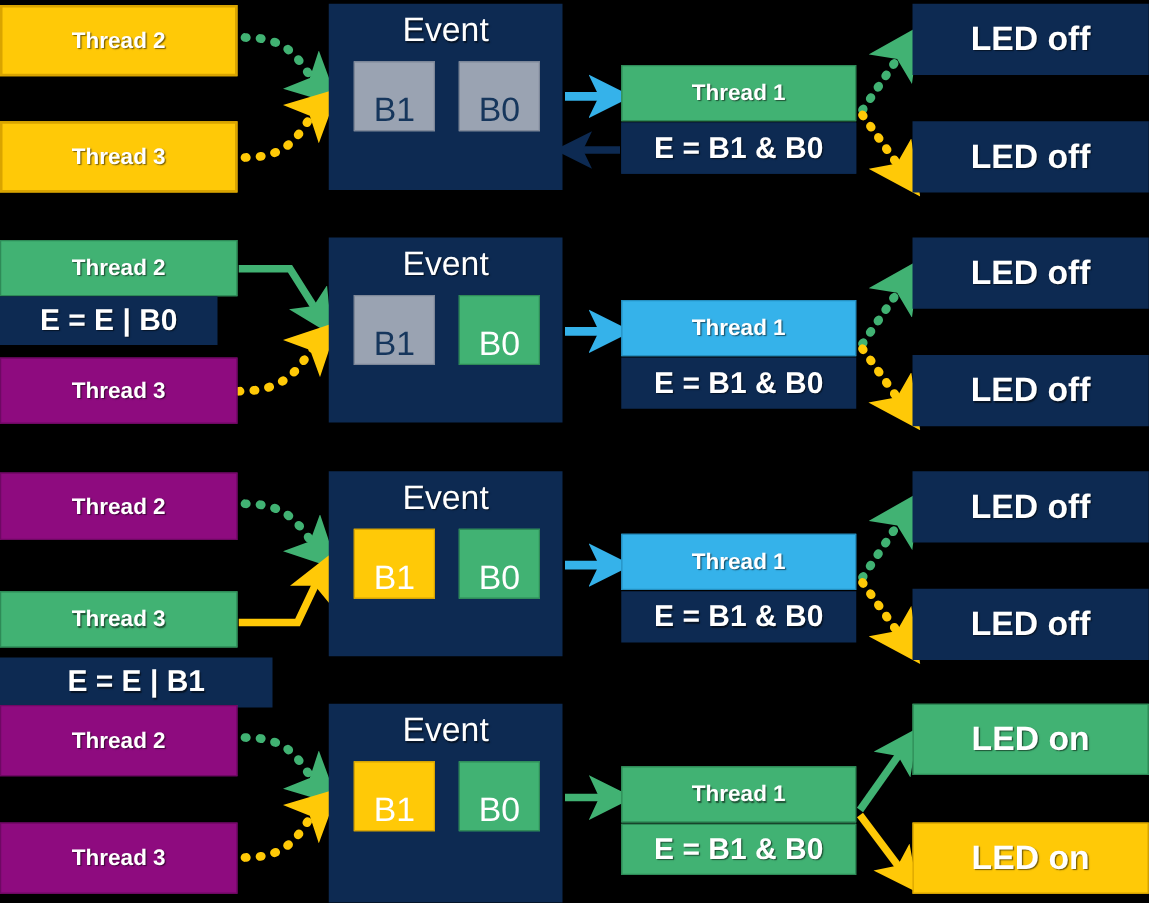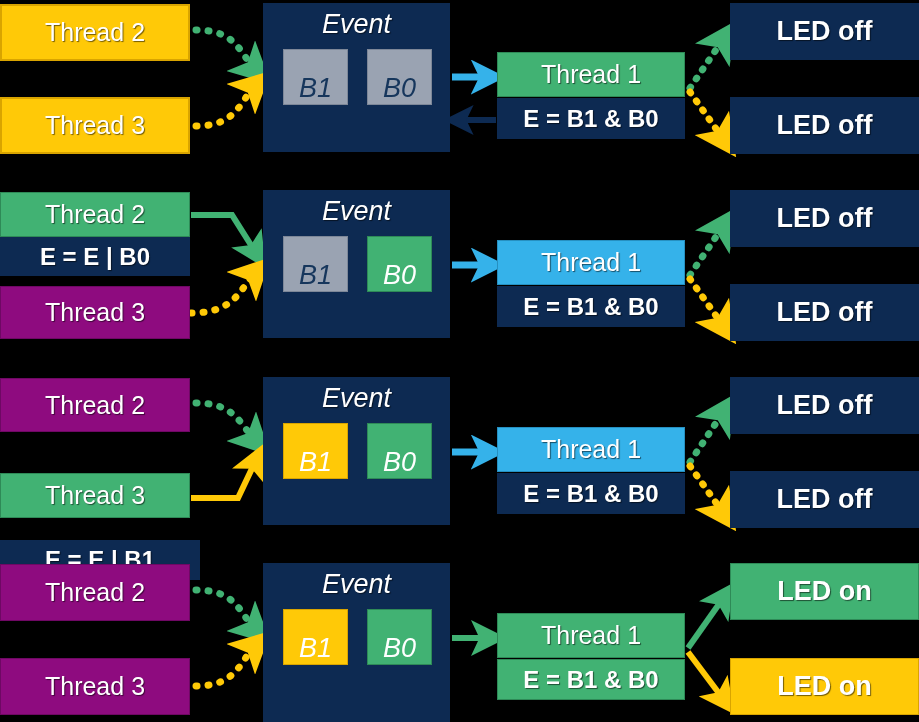--- a/index.html
+++ b/index.html
@@ -3,28 +3,28 @@
 <meta charset="utf-8">
 <style>
   html,body{margin:0;padding:0;background:#000;}
   body{width:919px;height:722px;overflow:hidden;
        font-family:"Liberation Sans","DejaVu Sans",sans-serif;}
   #stage{position:relative;width:919px;height:722px;background:#000000;}
 
   .box{position:absolute;box-sizing:border-box;display:flex;align-items:center;
        justify-content:center;color:#ffffff;white-space:nowrap;
        text-shadow:1px 1px 1px rgba(0,0,0,.55);}
-  .thread-title{font-size:25px;}
+  .thread-title{font-size:18px;font-weight:bold;}
   .sub-expr{font-size:24px;font-weight:bold;align-items:center;}
   .event-label{position:absolute;left:0;right:0;top:6px;text-align:center;
        font-size:27px;color:#fff;text-shadow:1px 1px 1px rgba(0,0,0,.55);}
   .bitbox{position:absolute;box-sizing:border-box;display:flex;align-items:flex-end;
        justify-content:center;font-size:27px;}
   .led{font-size:27px;font-weight:bold;}
-  .eventpanel{position:absolute;box-sizing:border-box;background:#0d2a52;font-style:italic;}
+  .eventpanel{position:absolute;box-sizing:border-box;background:#0d2a52;}
 
   svg.arrows{position:absolute;left:0;top:0;width:919px;height:722px;
        pointer-events:none;}
 </style>
 </head>
 <body>
 
 <div id="stage">
 
   <svg class="arrows" viewBox="0 0 919 722">
@@ -104,21 +104,21 @@
   <div class="box led" style="left:730px;top:3px;width:189px;height:57px;background:#0d2a52;">
     <span>LED off</span>
   </div>
   <div class="box led" style="left:730px;top:97px;width:189px;height:57px;background:#0d2a52;">
     <span>LED off</span>
   </div>
 
   <div class="box thread-title" style="left:0;top:192px;width:190px;height:45px;background:#41b273;border:1px solid #2e8a57;">
     <span>Thread 2</span>
   </div>
-  <div class="box sub-expr" style="left:0;top:237px;width:190px;height:39px;background:#0d2a52;">
+  <div class="box sub-expr" style="left:0;top:237px;width:174px;height:39px;background:#0d2a52;">
     <span>E = E | B0</span>
   </div>
   <div class="box thread-title" style="left:0;top:286px;width:190px;height:53px;background:#8e0b7f;border:1px solid #6f0864;">
     <span>Thread 3</span>
   </div>
 
   <div class="eventpanel" style="left:263px;top:190px;width:187px;height:148px;">
     <div class="event-label">Event</div>
     <div class="bitbox" style="left:20px;top:46px;width:65px;height:56px;background:#9aa3b2;border:1px solid #7d8798;color:#16365c;">
       <span>B1</span>
@@ -141,21 +141,21 @@
   <div class="box led" style="left:730px;top:284px;width:189px;height:57px;background:#0d2a52;">
     <span>LED off</span>
   </div>
 
   <div class="box thread-title" style="left:0;top:378px;width:190px;height:54px;background:#8e0b7f;border:1px solid #6f0864;">
     <span>Thread 2</span>
   </div>
   <div class="box thread-title" style="left:0;top:473px;width:190px;height:45px;background:#41b273;border:1px solid #2e8a57;">
     <span>Thread 3</span>
   </div>
-  <div class="box sub-expr" style="left:0;top:540px;width:200px;height:40px;background:#0d2a52;">
+  <div class="box sub-expr" style="left:0;top:526px;width:218px;height:40px;background:#0d2a52;">
     <span>E = E | B1</span>
   </div>
 
   <div class="eventpanel" style="left:263px;top:377px;width:187px;height:148px;">
     <div class="event-label">Event</div>
     <div class="bitbox" style="left:20px;top:46px;width:65px;height:56px;background:#ffc907;border:1px solid #d9a400;color:#ffffff;">
       <span>B1</span>
     </div>
     <div class="bitbox" style="left:104px;top:46px;width:65px;height:56px;background:#41b273;border:1px solid #2e8a57;color:#ffffff;">
       <span>B0</span>

